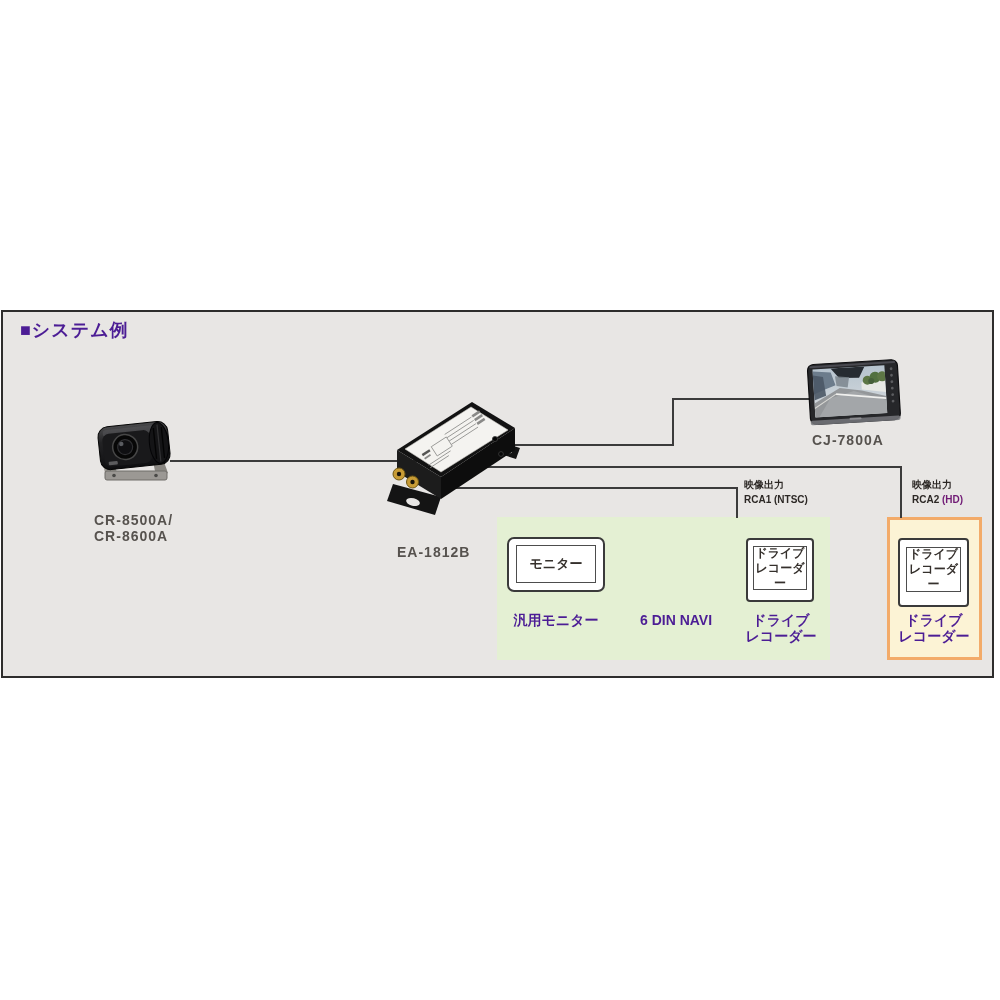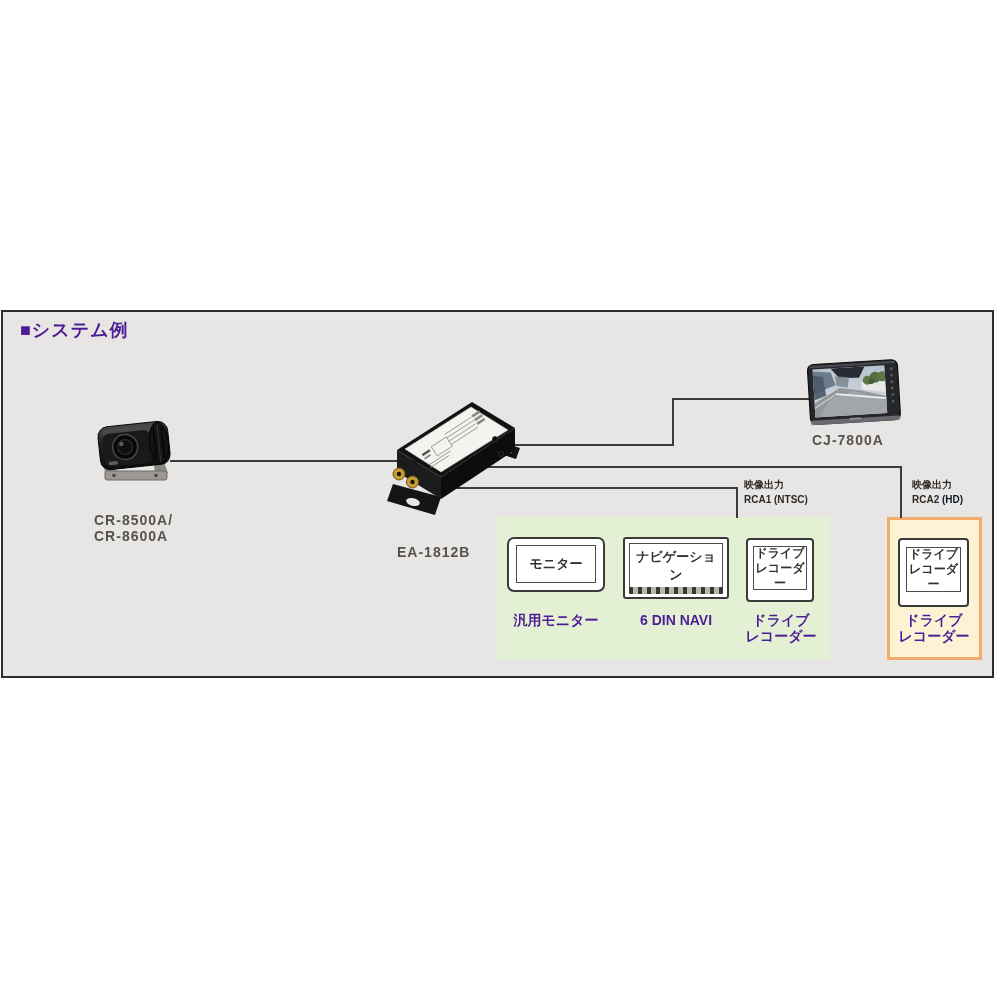--- a/index.html
+++ b/index.html
@@ -7,21 +7,21 @@
          font-family:"Liberation Sans","DejaVu Sans",sans-serif;}
   .panel{position:absolute;left:1px;top:310px;width:993px;height:368px;
          background:#e8e6e4;border:2px solid #2e2d2c;box-sizing:border-box;}
   .title{position:absolute;left:13px;top:318px;font-size:18px;font-weight:bold;color:#4c1d95;letter-spacing:1px;margin-left:7px;}
   .zone-green{position:absolute;left:497px;top:517px;width:333px;height:143px;background:#e4f0d3;}
   .zone-orange{position:absolute;left:887px;top:517px;width:95px;height:143px;background:#fcf3d5;
                border:3px solid #f3ab69;box-sizing:border-box;}
   .wire{position:absolute;background:#3b3b3b;}
   .prod-name{position:absolute;color:#56524e;font-size:14px;font-weight:700;letter-spacing:1px;line-height:16px;}
   .out-label{position:absolute;color:#2c2825;font-size:10px;font-weight:600;line-height:15px;}
-  .out-label .hd{color:#0f172a;}
+  .out-label .hd{color:#701a75;}
   .card{position:absolute;background:#ffffff;border:2px solid #3a3a3a;box-sizing:border-box;}
   .card .inner{position:absolute;border:1.5px solid #4d4d4d;display:flex;flex-direction:column;
                align-items:center;justify-content:center;text-align:center;color:#35302c;font-weight:600;}
   .caption{position:absolute;text-align:center;color:#4c1d95;font-size:14px;font-weight:600;line-height:16px;}
   .navstrip{position:absolute;left:4px;right:4px;bottom:3px;height:7px;background:#3a3833;
             background-image:repeating-linear-gradient(90deg,transparent 0 4px,#b9b6ae 4px 9px);border-radius:1px;}
   svg{position:absolute;overflow:visible;}
 </style>
 </head>
 <body>
@@ -172,26 +172,20 @@
     <div>映像出力</div>
     <div><span>RCA2</span>&nbsp;<span class="hd">(HD)</span></div>
   </div>
 
   <div class="card" style="left:507px;top:537px;width:98px;height:55px;border-width:2.5px;border-radius:7px;padding-left:31px;">
     <div class="inner" style="left:7px;top:6px;right:7px;bottom:7px;font-size:13px;">
       <div>モニター</div>
     </div>
   </div>
 
-  <div class="card" style="left:623px;top:537px;width:106px;height:62px;border-radius:3px;">
-    <div class="inner" style="left:4px;top:4px;right:4px;height:44px;font-size:13px;">
-      <div>ナビゲーション</div>
-    </div>
-    <div class="navstrip"></div>
-  </div>
 
   <div class="card" style="left:746px;top:538px;width:68px;height:64px;border-radius:4px;">
     <div class="inner" style="left:5px;top:6px;right:5px;height:42px;font-size:12px;line-height:15px;">
       <div>ドライブ</div>
       <div>レコーダー</div>
     </div>
   </div>
 
   <div class="card" style="left:898px;top:538px;width:71px;height:69px;border-radius:4px;">
     <div class="inner" style="left:6px;top:7px;right:6px;height:43px;font-size:12px;line-height:15px;">

